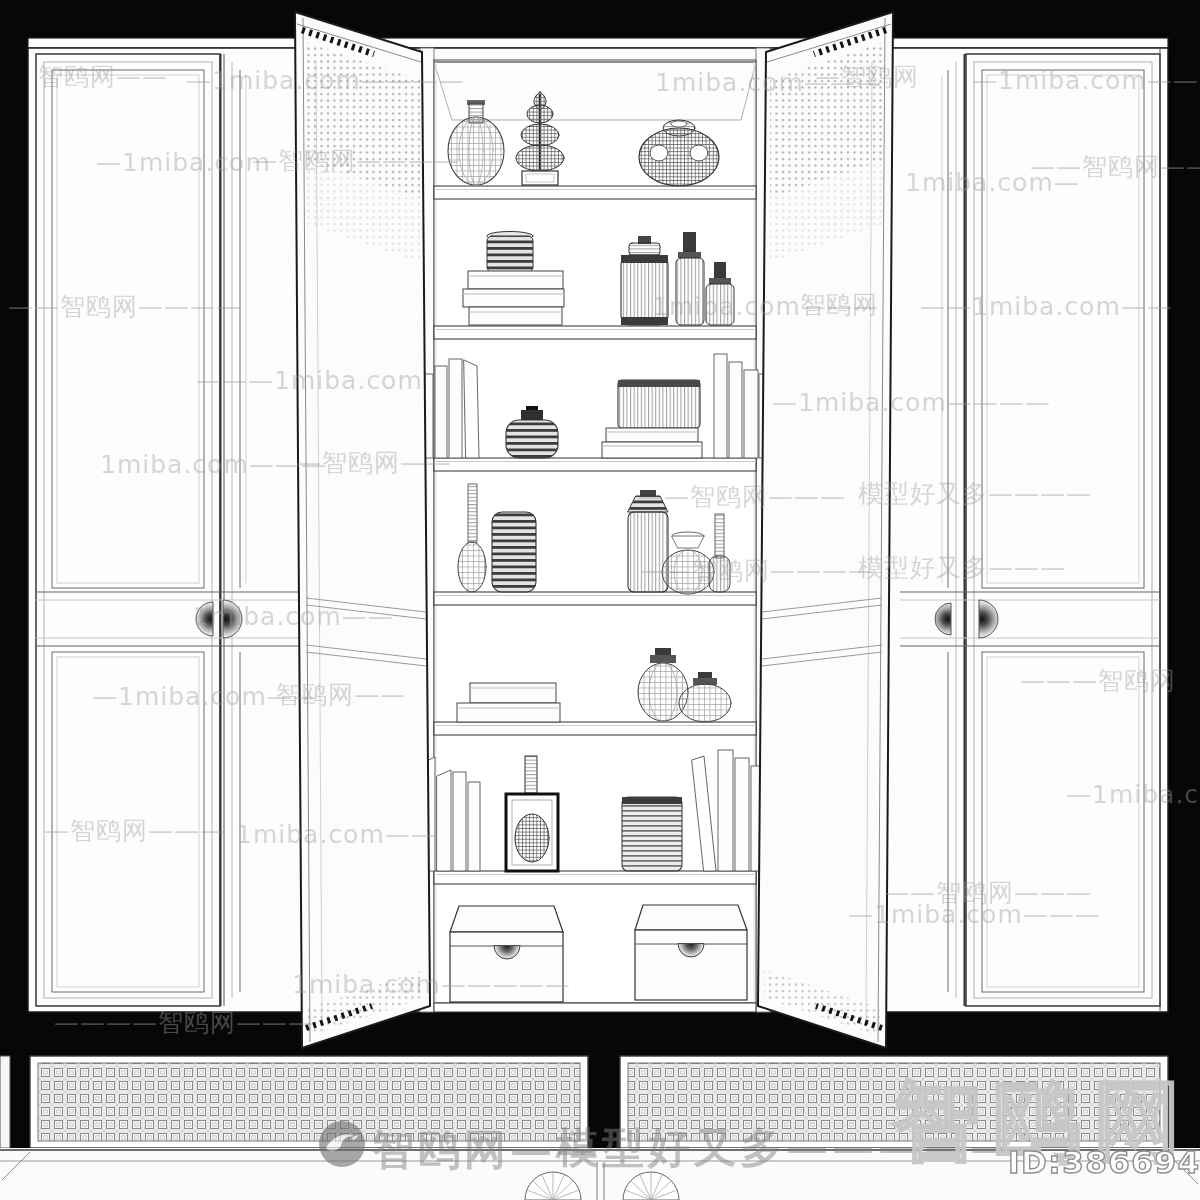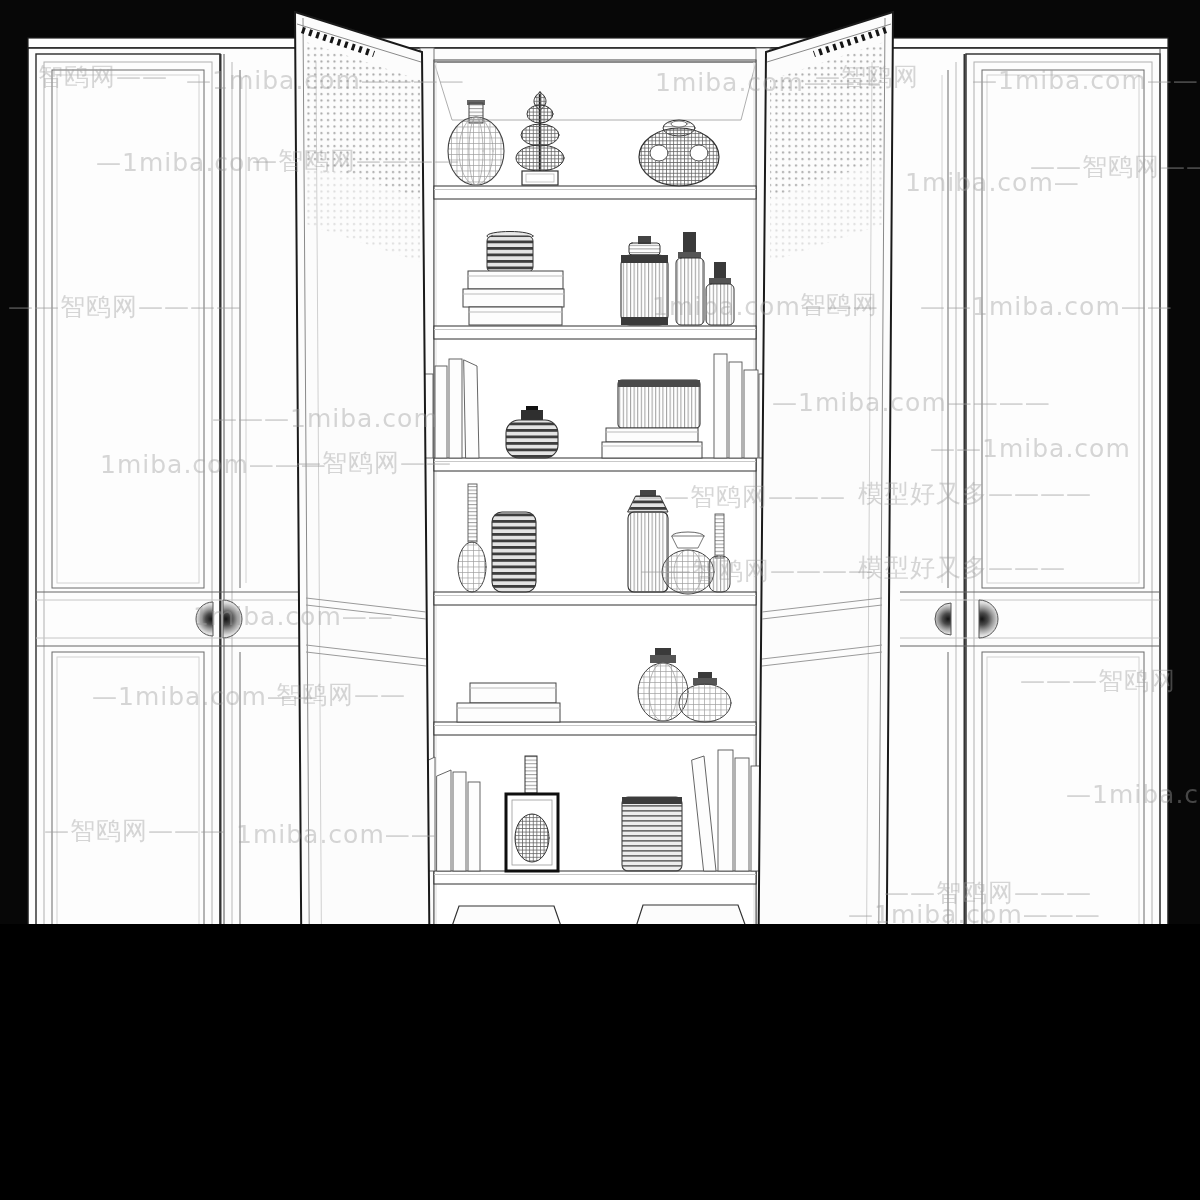--- a/index.html
+++ b/index.html
@@ -1,16 +1,16 @@
 <!DOCTYPE html>
 <html><head>
 <meta charset="utf-8">
 <style>
   html,body{margin:0;padding:0;background:#000;}
-  #stage{position:relative;width:1200px;height:924px;background:#070707;overflow:hidden;
+  #stage{position:relative;width:1200px;height:1200px;background:#070707;overflow:hidden;
          font-family:"DejaVu Sans", sans-serif;}
   #scene-svg{position:absolute;left:0;top:0;z-index:1;}
   #wm-layer{position:absolute;left:0;top:0;width:1200px;height:1200px;z-index:5;pointer-events:none;}
   .wm{position:absolute;font-size:25px;color:rgba(158,158,158,.42);white-space:nowrap;
       letter-spacing:1px;font-family:"DejaVu Sans",sans-serif;}
   .wm-lg{position:absolute;font-size:42px;font-weight:700;color:rgba(128,128,128,.48);
       white-space:nowrap;letter-spacing:4px;z-index:6;}
   .brand-outline{position:absolute;left:893px;top:1062px;font-size:88px;font-weight:700;
       letter-spacing:12px;color:transparent;-webkit-text-stroke:2.5px rgba(198,198,198,.95);
       white-space:nowrap;z-index:6;}
@@ -424,25 +424,24 @@
       <span class="wm" style="left: 815px; top: 60px;">—智鸥网</span>
       <span class="wm" style="left: 972px; top: 66px;">—1miba.com——</span>
       <span class="wm" style="left: 96px; top: 148px;">—1miba.com</span>
       <span class="wm" style="left: 252px; top: 144px;">—智鸥网————</span>
       <span class="wm" style="left: 905px; top: 152px; margin-top: 16px;">1miba.com—</span>
       <span class="wm" style="left: 1030px; top: 150px;">——智鸥网———</span>
       <span class="wm" style="left: 8px; top: 290px;">——智鸥网————</span>
       <span class="wm" style="left: 652px; top: 292px;">1miba.com———</span>
       <span class="wm" style="left: 800px; top: 288px;">智鸥网</span>
       <span class="wm" style="left: 920px; top: 292px;">——1miba.com——</span>
-      <span class="wm" style="left: 196px; top: 404px; margin-left: 16px;">———1miba.com</span>
+      <span class="wm" style="left: 196px; top: 366px;">———1miba.com</span>
       <span class="wm" style="left: 772px; top: 388px;">—1miba.com————</span>
       <span class="wm" style="left: 100px; top: 450px;">1miba.com———</span>
       <span class="wm" style="left: 252px; top: 446px; margin-left: 44px;">—智鸥网——</span>
-      <span class="wm" style="left: 930px; top: 434px;">——1miba.com</span>
       <span class="wm" style="left: 638px; top: 480px;">——智鸥网———</span>
       <span class="wm" style="left: 858px; top: 477px;">模型好又多————</span>
       <span class="wm" style="left: 193px; top: 602px;">1miba.com——</span>
       <span class="wm" style="left: 640px; top: 554px;">——智鸥网————</span>
       <span class="wm" style="left: 858px; top: 551px;">模型好又多———</span>
       <span class="wm" style="left: 92px; top: 682px;">—1miba.com——</span>
       <span class="wm" style="left: 276px; top: 678px;">智鸥网——</span>
       <span class="wm" style="left: 1020px; top: 624px; margin-top: 40px;">———智鸥网</span>
       <span class="wm" style="left: 1066px; top: 780px;">—1miba.com</span>
       <span class="wm" style="left: 44px; top: 814px;">—智鸥网———</span>

